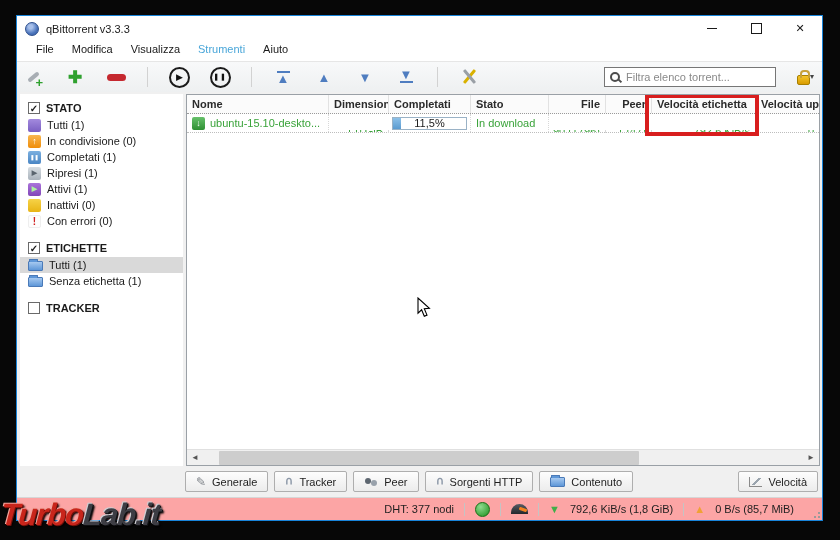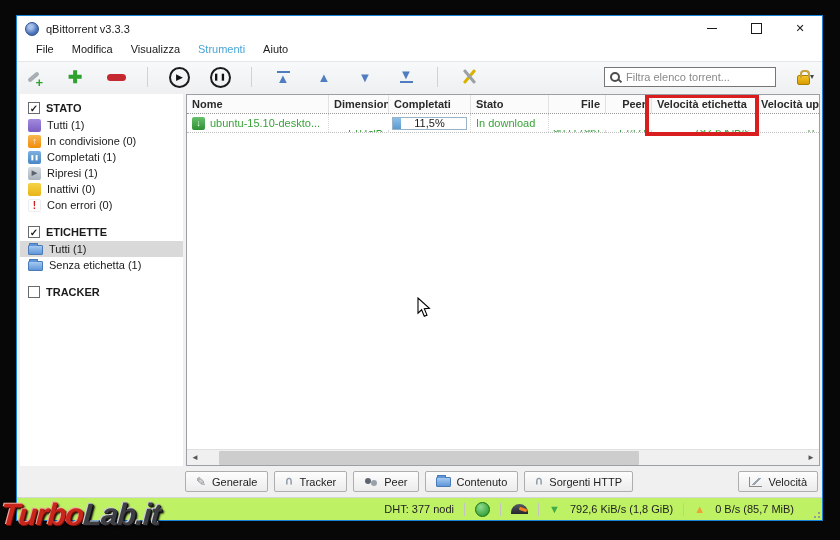--- a/index.html
+++ b/index.html
@@ -135,21 +135,21 @@
   .t-magnet::after { content:"∪"; }
   .t-peer { width:14px; height:10px; position:relative; }
   .t-peer::before { content:""; position:absolute; left:1px; top:1px; width:6px; height:6px; border-radius:50%; background:#5d6670; }
   .t-peer::after { content:""; position:absolute; left:7px; top:3px; width:6px; height:6px; border-radius:50%; background:#98a1ab; }
   .t-folder { margin-top:0; }
   .t-graph { width:13px; height:10px; border-left:1px solid #8a8a8a; border-bottom:1px solid #8a8a8a; position:relative; }
   .t-graph::after { content:""; position:absolute; left:1px; bottom:1px; width:10px; height:7px;
     background:linear-gradient(135deg, transparent 45%, #9aa4ae 45%, #9aa4ae 60%, transparent 60%); }
 
   
-  .statusbar { position:absolute; left:0; right:0; bottom:0; height:23px; background:#bef264;
+  .statusbar { position:absolute; left:0; right:0; bottom:0; height:23px; background:#fca5a5;
     border-top:1px solid #d6d6d6; display:flex; align-items:center; justify-content:flex-end;
     gap:10px; padding-right:28px; color:#1e1e1e; }
   .ssep { width:1px; height:13px; background:#c4c4c4; }
   .globe { width:15px; height:15px; border-radius:50%; border:1px solid #157015;
     background:radial-gradient(circle at 35% 30%, #8fdc8f, #1d8f1d); }
   .gauge { width:17px; height:10px; border-radius:9px 9px 0 0; background:linear-gradient(#555b63,#23272d); position:relative; }
   .gauge::after { content:""; position:absolute; left:8px; top:4px; width:8px; height:3px;
     background:#f08020; transform:rotate(20deg); border-radius:1px; }
   .arr-dn::after { content:"▼"; color:#3fae49; font-size:11px; }
   .arr-up::after { content:"▲"; color:#f0a135; font-size:11px; }
@@ -249,20 +249,24 @@
         <span class="ic ic-share"></span>
         <span>In condivisione (0)</span>
       </div>
       <div class="sb-item">
         <span class="ic ic-done"></span>
         <span>Completati (1)</span>
       </div>
       <div class="sb-item">
         <span class="ic ic-resume"></span>
         <span>Ripresi (1)</span>
+      </div>
+      <div class="sb-item">
+        <span class="ic ic-active"></span>
+        <span>Attivi (1)</span>
       </div>
       <div class="sb-item">
         <span class="ic ic-idle"></span>
         <span>Inattivi (0)</span>
       </div>
       <div class="sb-item">
         <span class="ic ic-error"></span>
         <span>Con errori (0)</span>
       </div>
 
@@ -340,26 +344,26 @@
     </span>
     <span class="tabbtn">
       <span class="t-magnet"></span>
       <span>Tracker</span>
     </span>
     <span class="tabbtn">
       <span class="t-peer"></span>
       <span>Peer</span>
     </span>
     <span class="tabbtn">
+      <span class="t-magnet"></span>
+      <span>Sorgenti HTTP</span>
+    </span>
+    <span class="tabbtn">
       <span class="folder t-folder"></span>
       <span>Contenuto</span>
-    </span>
-    <span class="tabbtn">
-      <span class="t-magnet"></span>
-      <span>Sorgenti HTTP</span>
     </span>
     <span class="tabbtn speed">
       <span class="t-graph"></span>
       <span>Velocità</span>
     </span>
   </div>
 
   <div class="statusbar">
     <span>DHT: 377 nodi</span>
     <span class="ssep"></span>

